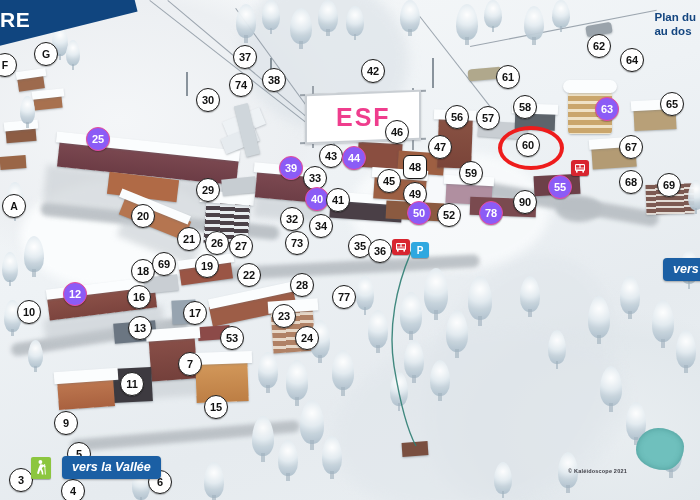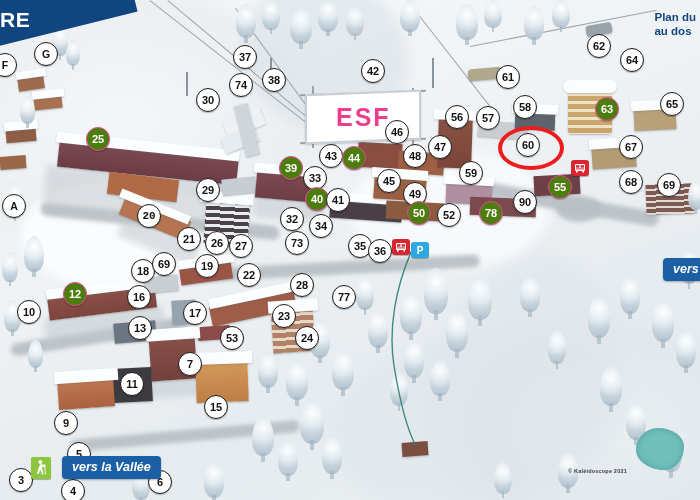--- a/index.html
+++ b/index.html
@@ -190,21 +190,21 @@
     font-size: 11px;
     font-weight: bold;
     display: flex;
     align-items: center;
     justify-content: center;
     z-index: 30;
     box-shadow: 0 1px 1px rgba(0,0,0,.25);
     cursor: pointer;
   }
   .marker.pink {
-    background: #4d7c0f;
+    background: #8b5cf6;
     border-color: #ea4a9a;
     color: #ffffff;
   }
   .marker.letter {
     font-size: 10.5px;
   }
 
   
   .highlight-ring {
     position: absolute;
@@ -465,21 +465,21 @@
       <div class="marker" style="left: 507px; top: 76px;">61</div>
       <div class="marker" style="left: 598px; top: 45px;">62</div>
       <div class="marker" style="left: 631px; top: 59px;">64</div>
       <div class="marker" style="left: 524px; top: 106px;">58</div>
       <div class="marker pink" style="left: 606px; top: 108px;">63</div>
       <div class="marker" style="left: 671px; top: 103px;">65</div>
       <div class="marker" style="left: 456px; top: 116px;">56</div>
       <div class="marker" style="left: 487px; top: 117px;">57</div>
       <div class="marker" style="left: 396px; top: 131px;">46</div>
       <div class="marker" style="left: 439px; top: 146px;">47</div>
-      <div class="marker" style="left: 414px; top: 155px;">48</div>
+      <div class="marker" style="left: 414px; top: 166px; border-radius: 6px;">48</div>
       <div class="marker" style="left: 527px; top: 144px;">60</div>
       <div class="marker" style="left: 630px; top: 146px;">67</div>
       <div class="marker" style="left: 330px; top: 155px;">43</div>
       <div class="marker pink" style="left: 353px; top: 157px;">44</div>
       <div class="marker pink" style="left: 290px; top: 167px;">39</div>
       <div class="marker" style="left: 314px; top: 177px;">33</div>
       <div class="marker" style="left: 388px; top: 180px;">45</div>
       <div class="marker" style="left: 470px; top: 172px;">59</div>
       <div class="marker pink" style="left: 559px; top: 186px;">55</div>
       <div class="marker" style="left: 630px; top: 181px;">68</div>
@@ -487,21 +487,21 @@
       <div class="marker" style="left: 207px; top: 189px;">29</div>
       <div class="marker pink" style="left: 316px; top: 198px;">40</div>
       <div class="marker" style="left: 337px; top: 199px;">41</div>
       <div class="marker" style="left: 414px; top: 193px;">49</div>
       <div class="marker" style="left: 524px; top: 201px;">90</div>
       <div class="marker" style="left: 291px; top: 218px;">32</div>
       <div class="marker" style="left: 320px; top: 225px;">34</div>
       <div class="marker pink" style="left: 418px; top: 212px;">50</div>
       <div class="marker" style="left: 448px; top: 214px;">52</div>
       <div class="marker pink" style="left: 490px; top: 212px;">78</div>
-      <div class="marker" style="left: 148px; top: 215px; font-family: Liberation Mono, monospace;">20</div>
+      <div class="marker" style="left: 142px; top: 215px;">20</div>
       <div class="marker" style="left: 188px; top: 238px;">21</div>
       <div class="marker" style="left: 216px; top: 242px;">26</div>
       <div class="marker" style="left: 240px; top: 245px;">27</div>
       <div class="marker" style="left: 296px; top: 242px;">73</div>
       <div class="marker" style="left: 359px; top: 245px;">35</div>
       <div class="marker" style="left: 379px; top: 250px;">36</div>
       <div class="marker" style="left: 142px; top: 270px;">18</div>
       <div class="marker" style="left: 163px; top: 263px;">69</div>
       <div class="marker" style="left: 206px; top: 265px;">19</div>
       <div class="marker" style="left: 248px; top: 274px;">22</div>

